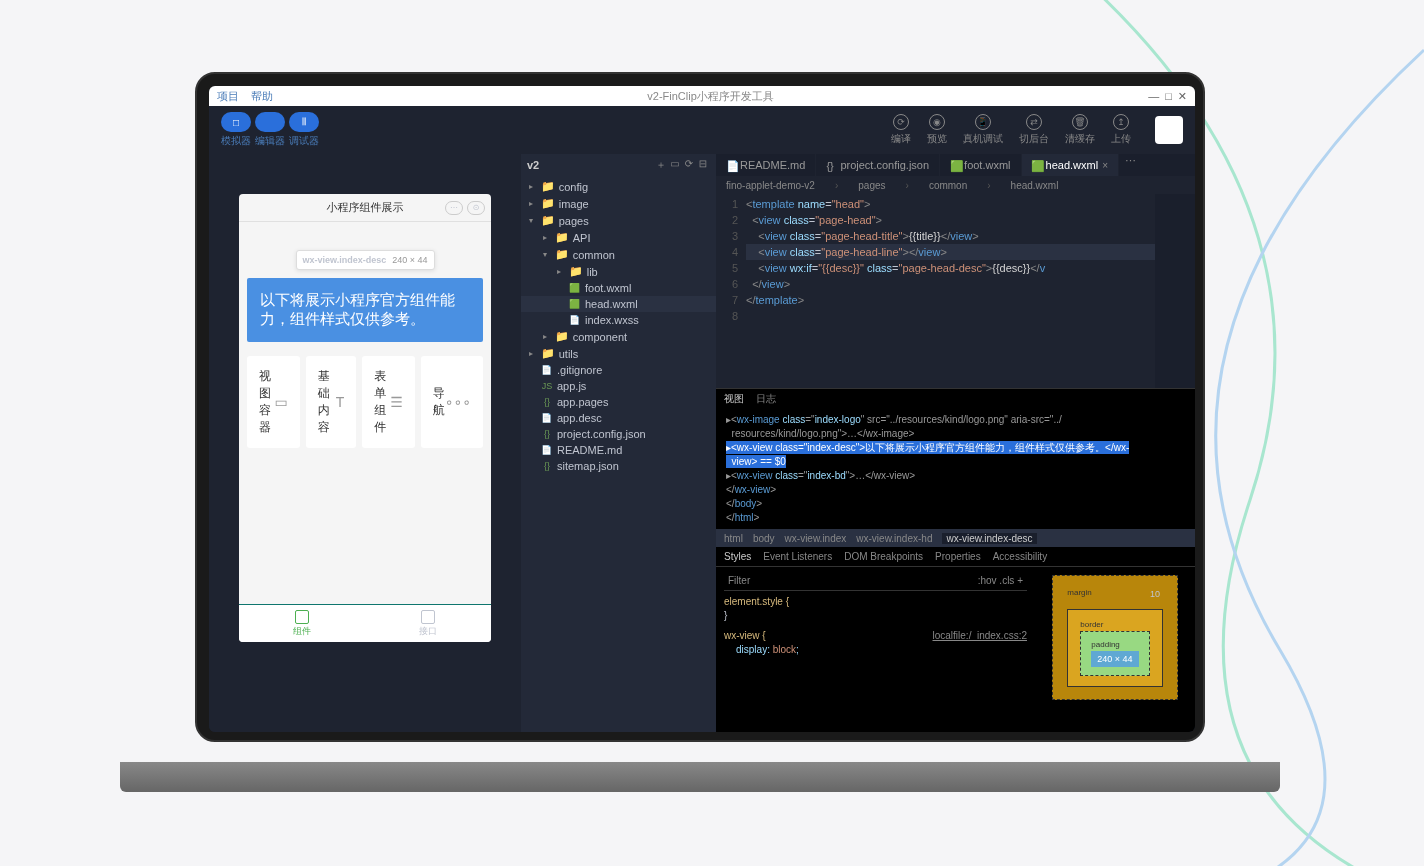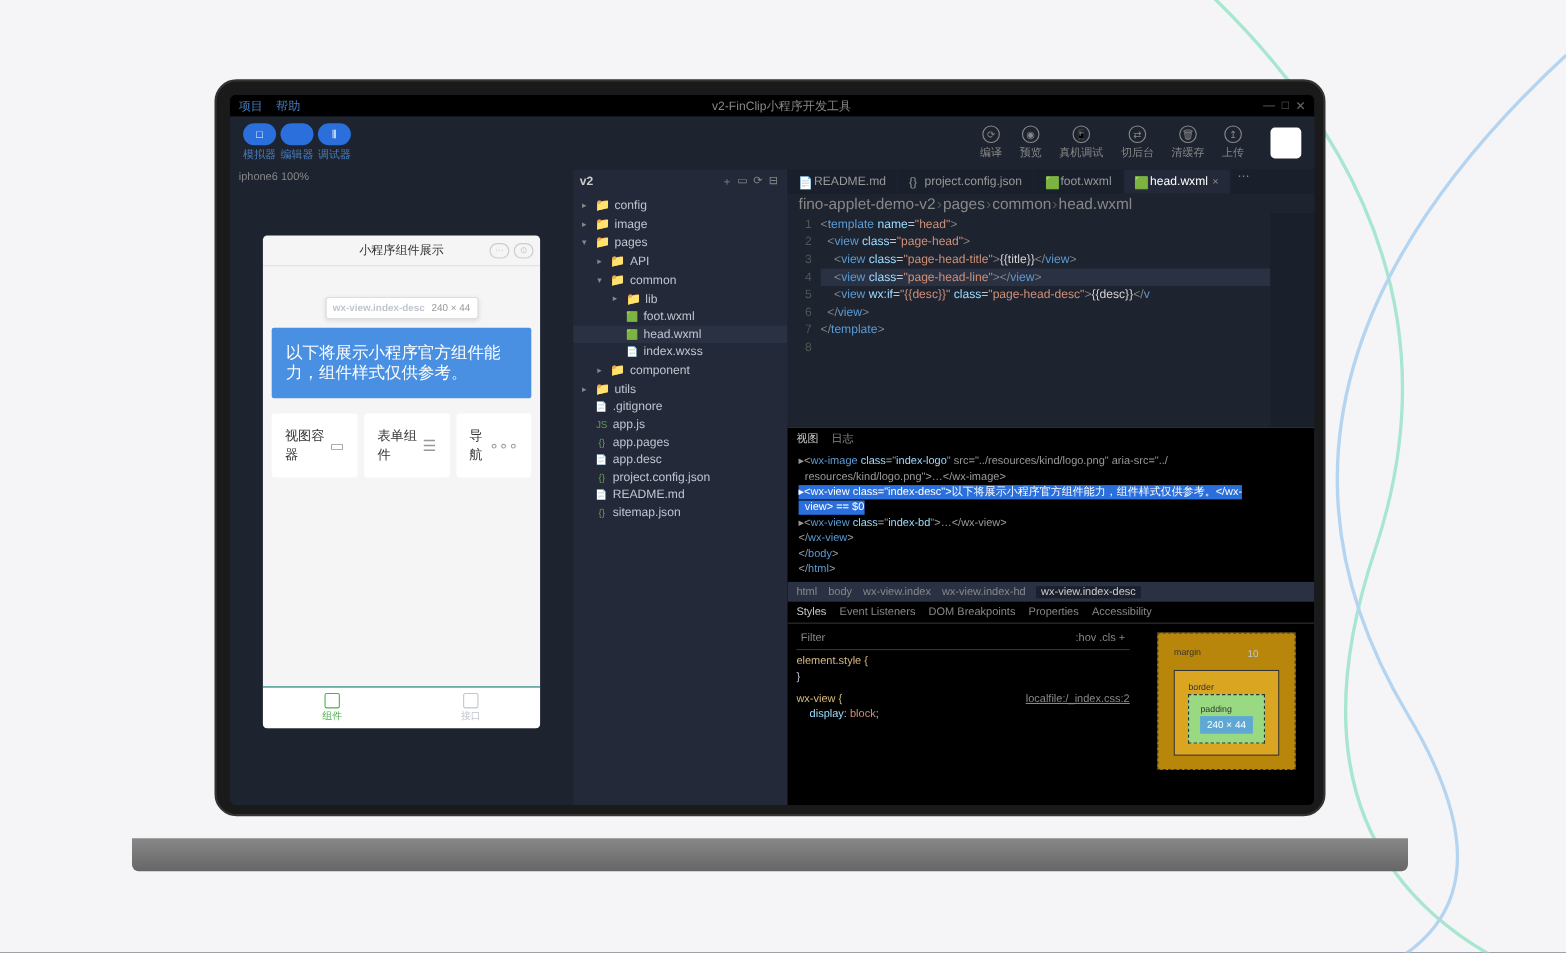--- a/index.html
+++ b/index.html
@@ -2,21 +2,21 @@
 <html><head>
 <meta charset="utf-8">
 <style>
 *{margin:0;padding:0;box-sizing:border-box;font-family:-apple-system,BlinkMacSystemFont,"Segoe UI",sans-serif}
 body{background:#f5f5f7;width:1424px;height:866px;position:relative;overflow:hidden}
 .bg-curves{position:absolute;inset:0;z-index:0}
 .laptop{position:absolute;left:180px;top:72px;width:1040px;height:700px;z-index:1}
 .laptop-body{width:1010px;height:670px;background:#1a1a1a;border-radius:20px;padding:12px;position:relative;margin:0 auto;border:2px solid #333}
 .laptop-base{position:absolute;bottom:-20px;left:-60px;right:-60px;height:30px;background:linear-gradient(180deg,#888,#666);border-radius:0 0 6px 6px}
 .screen{width:986px;height:646px;background:#1e2330;border-radius:6px;overflow:hidden;font-size:11px;color:#c0c5d0;display:flex;flex-direction:column}
-.menubar{height:20px;background:#000000;display:flex;align-items:center;padding:0 8px;gap:12px;font-size:11px;color:#4a7cb8}
+.menubar{height:20px;background:#ffffff;display:flex;align-items:center;padding:0 8px;gap:12px;font-size:11px;color:#4a7cb8}
 .menubar .spacer{flex:1}
 .menubar .title{color:#888}
 .win-controls{display:flex;gap:6px;color:#666}
 .toolbar{height:48px;background:#1e2330;display:flex;align-items:center;padding:0 12px;gap:8px}
 .toolbar-btn{width:30px;height:20px;background:#2a6fdb;border-radius:10px;display:flex;align-items:center;justify-content:center;color:#fff;font-size:10px}
 .toolbar-label{color:#4a7cb8;font-size:10px;margin-top:2px}
 .toolbar-group{display:flex;flex-direction:column;align-items:center}
 .toolbar .spacer{flex:1}
 .toolbar-icon{display:flex;flex-direction:column;align-items:center;gap:2px;color:#888;font-size:10px;padding:0 8px}
 .toolbar-icon .ico{width:16px;height:16px;border:1px solid #888;border-radius:50%;display:flex;align-items:center;justify-content:center;font-size:9px}
@@ -51,21 +51,21 @@
 .tree-item .arrow{width:8px;color:#888;font-size:8px}
 .tree-item .folder{color:#4a7cb8}
 .tree-item .file-ico{width:12px;text-align:center;font-size:9px}
 .editor-panel{flex:1;display:flex;flex-direction:column;background:#1e2330}
 .tabs{height:22px;display:flex;align-items:stretch;background:#1a1f2c;font-size:11px}
 .tab{padding:0 10px;display:flex;align-items:center;gap:4px;color:#999;border-right:1px solid #1e2330}
 .tab.active{background:#232938;color:#fff}
 .tab-ico{width:10px;height:10px}
 .tab-close{color:#888;font-size:10px}
 .tab-more{padding:0 6px;color:#888}
-.breadcrumb{height:18px;display:flex;align-items:center;gap:1px;padding:0 10px;font-size:14px;color:#888}
+.breadcrumb{height:18px;display:flex;align-items:center;gap:20px;padding:0 10px;font-size:10px;color:#888}
 .breadcrumb .sep{color:#555}
 .code{flex:1;display:flex;font-family:Menlo,Consolas,monospace;font-size:11px;min-height:180px}
 .gutter{width:30px;text-align:right;padding-right:8px;color:#555;line-height:16px;padding-top:2px}
 .code-body{flex:1;line-height:16px;padding-top:2px;white-space:pre;overflow:hidden}
 .code-body .line.hl{background:#2a3142}
 .tk-tag{color:#5a9bd4}.tk-attr{color:#9cdcfe}.tk-str{color:#ce9178}.tk-expr{color:#d4d4d4}.tk-punct{color:#888}
 .minimap{width:40px;background:#1a1f2c}
 .devtools{height:344px;display:flex;flex-direction:column;border-top:1px solid #333;background:#000000}
 .dt-tabs{height:20px;display:flex;align-items:center;padding:0 8px;gap:12px;font-size:10px;color:#888}
 .dt-tabs .active{color:#ccc}
@@ -156,41 +156,44 @@
               <div class="ico">↥</div>
               <div>上传</div>
             </div>
           </div>
     <div class="avatar"></div>
   </div>
 
   <div class="content">
 
     <div class="sim-panel">
-      <div class="sim-header">iphone6 100%</div>
       <div class="sim-device">
         <div class="phone">
           <div class="phone-nav">
             <span class="phone-nav-title">小程序组件展示</span>
             <div class="phone-nav-btns">
               <span class="phone-nav-btn">⋯</span>
               <span class="phone-nav-btn">⊙</span>
             </div>
           </div>
           <div class="phone-body">
             <div style="height:12px"></div>
             <div class="tooltip">
               <b>wx-view.index-desc</b>
               <span class="tooltip-dim">240 × 44</span>
             </div>
             <div class="highlight">以下将展示小程序官方组件能力，组件样式仅供参考。</div>
             <div id="phone-list" style="display: flex; flex-direction: row; gap: 6px; margin-top: 6px;">
                     <div class="list-item">
                       <span>视图容器</span>
                       <span class="list-icon">▭</span>
+                    </div>
+                    <div class="list-item">
+                      <span>基础内容</span>
+                      <span class="list-icon">T</span>
                     </div>
                     <div class="list-item">
                       <span>表单组件</span>
                       <span class="list-icon">☰</span>
                     </div>
                     <div class="list-item">
                       <span>导航</span>
                       <span class="list-icon">∘∘∘</span>
                     </div>
                   </div>
@@ -397,21 +400,21 @@
                     <div class="rule">
                       <span class="src">
                         <style></span><span class="sel">.index-desc {</span><div class="prop">margin-top: <span class="val">10px</span>;</div><div class="prop">color: <span class="val">▪var(--weui-FG-1)</span>;</div><div class="prop">font-size: <span class="val">14px</span>;</div><div>}</div></div></style>
                       </span>
                     </div>
                     <div class="rule"><span class="src">localfile:/_index.css:2</span><span class="sel">wx-view {</span><div class="prop">display: <span class="val">block</span>;</div></div>
                   </div>
           </div>
           <div class="box-model">
             <div class="bm">
-              <div class="bm-margin"><span class="bm-label">margin</span><span style="position:relative;top:-10px;left:24px">10</span>
+              <div class="bm-margin"><span class="bm-label">margin</span><span style="position:relative;top:-10px;left:40px">10</span>
                 <div class="bm-border">
                         <span class="bm-label">border</span>
                   <div class="bm-padding">
                           <span class="bm-label">padding</span>
                     <div class="bm-content">240 × 44</div>
                   </div>
                 </div>
               </div>
             </div>
           </div>

